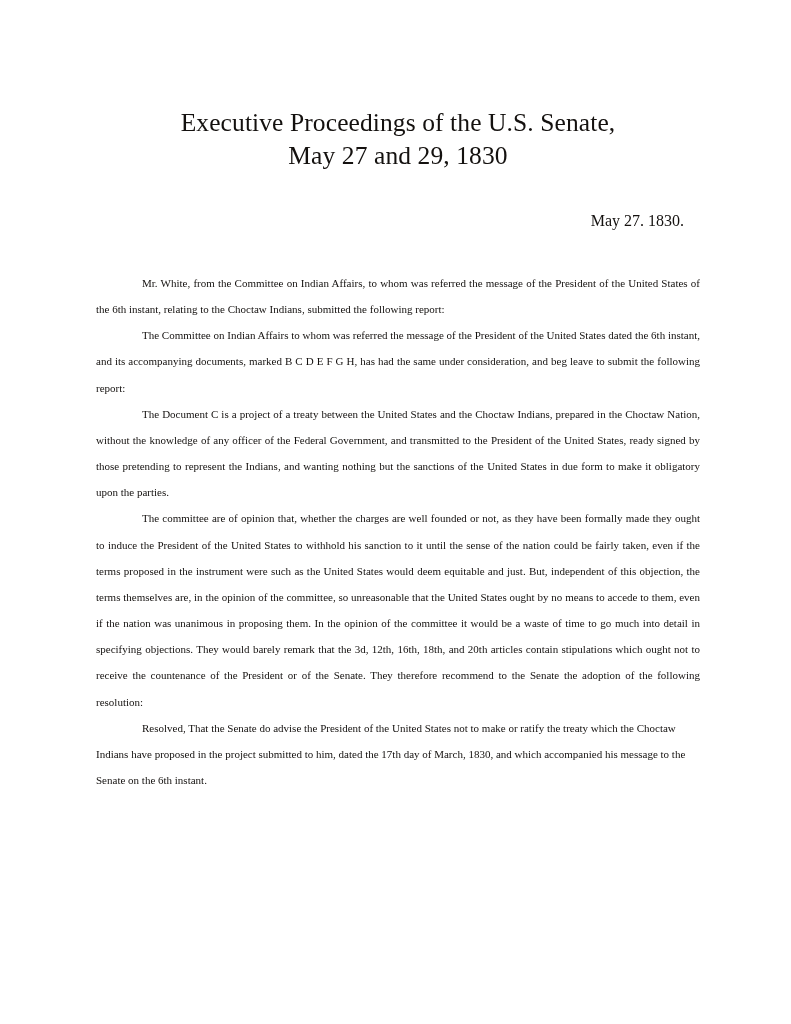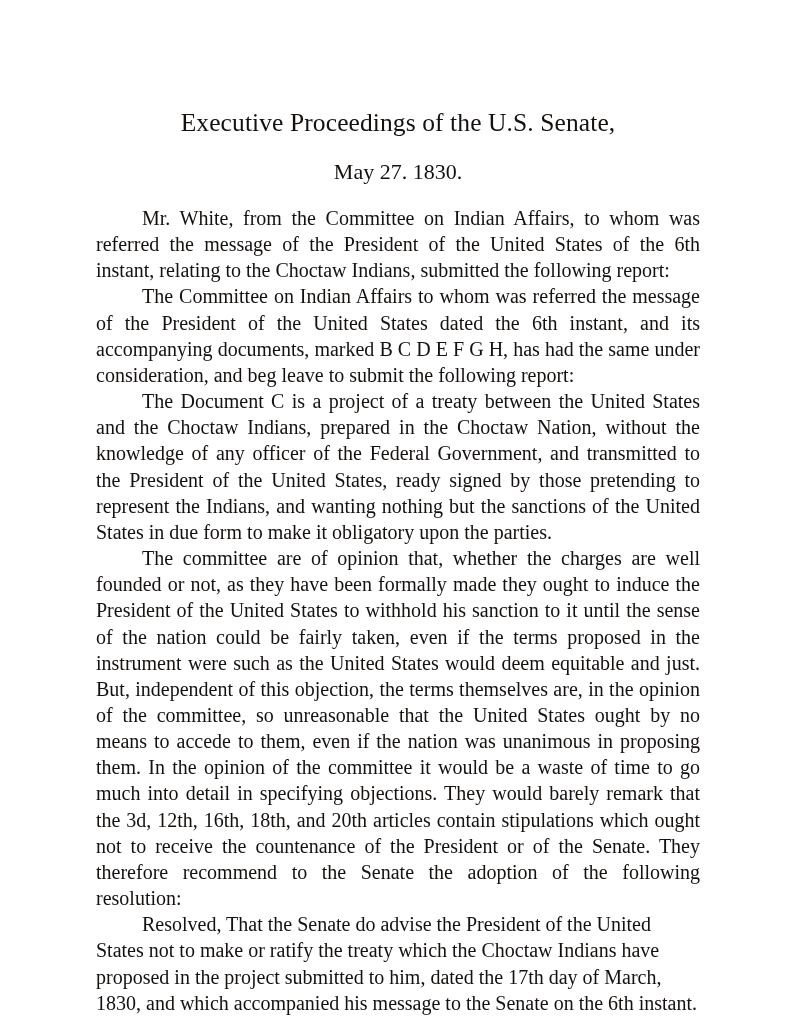--- a/index.html
+++ b/index.html
@@ -38,35 +38,35 @@
     font-weight: normal;
     line-height: 33px;
     text-align: center;
     letter-spacing: 0.1px;
   }
   .doc-title .title-line {
     display: block;
   }
 
   .doc-subtitle {
-    margin: 0;
+    margin: 16px;
     padding-top: 22px;
-    font-size: 22px;
+    font-size: 16px;
     font-weight: normal;
     line-height: 22px;
-    text-align: center;
+    text-align: right;
   }
 
   .body-text {
     padding-top: 22px;
   }
 
   .para {
     margin: 0;
-    font-size: 20px;
+    font-size: 11px;
     line-height: 26.15px;
     text-align: justify;
     text-justify: inter-word;
     text-indent: 46px;
     hyphens: none;
     -webkit-hyphens: none;
   }
 
   .para.last-para {
     text-align: left;
@@ -76,20 +76,21 @@
   }
 </style>
 </head>
 <body>
 
 <div class="page">
   <div class="content">
 
     <h1 class="doc-title">
       <span class="title-line">Executive Proceedings of the U.S. Senate,</span>
+      <span class="title-line">May 27 and 29, 1830</span>
     </h1>
 
     <h2 class="doc-subtitle">May 27. 1830.</h2>
 
     <div class="body-text">
 
       <p class="para">Mr. White, from the Committee on Indian Affairs, to whom was referred the message of the President of the United States of the 6th instant, relating to the Choctaw Indians, submitted the following report:</p>
 
       <p class="para">The Committee on Indian Affairs to whom was referred the message of the President of the United States dated the 6th instant, and its accompanying documents, marked B C D E F G H, has had the same under consideration, and beg leave to submit the following report:</p>
 

